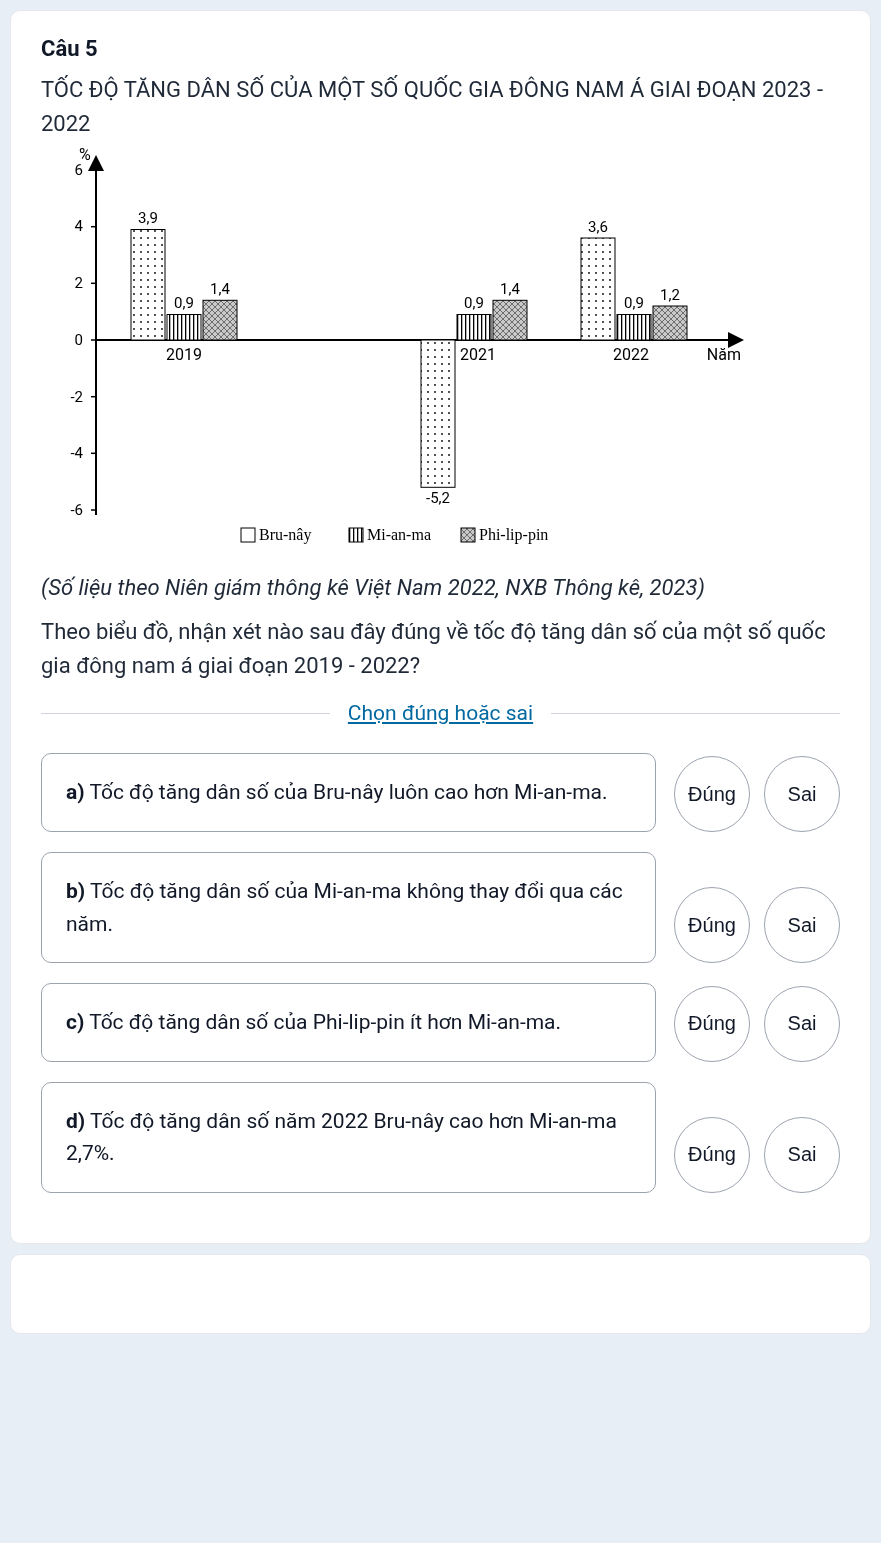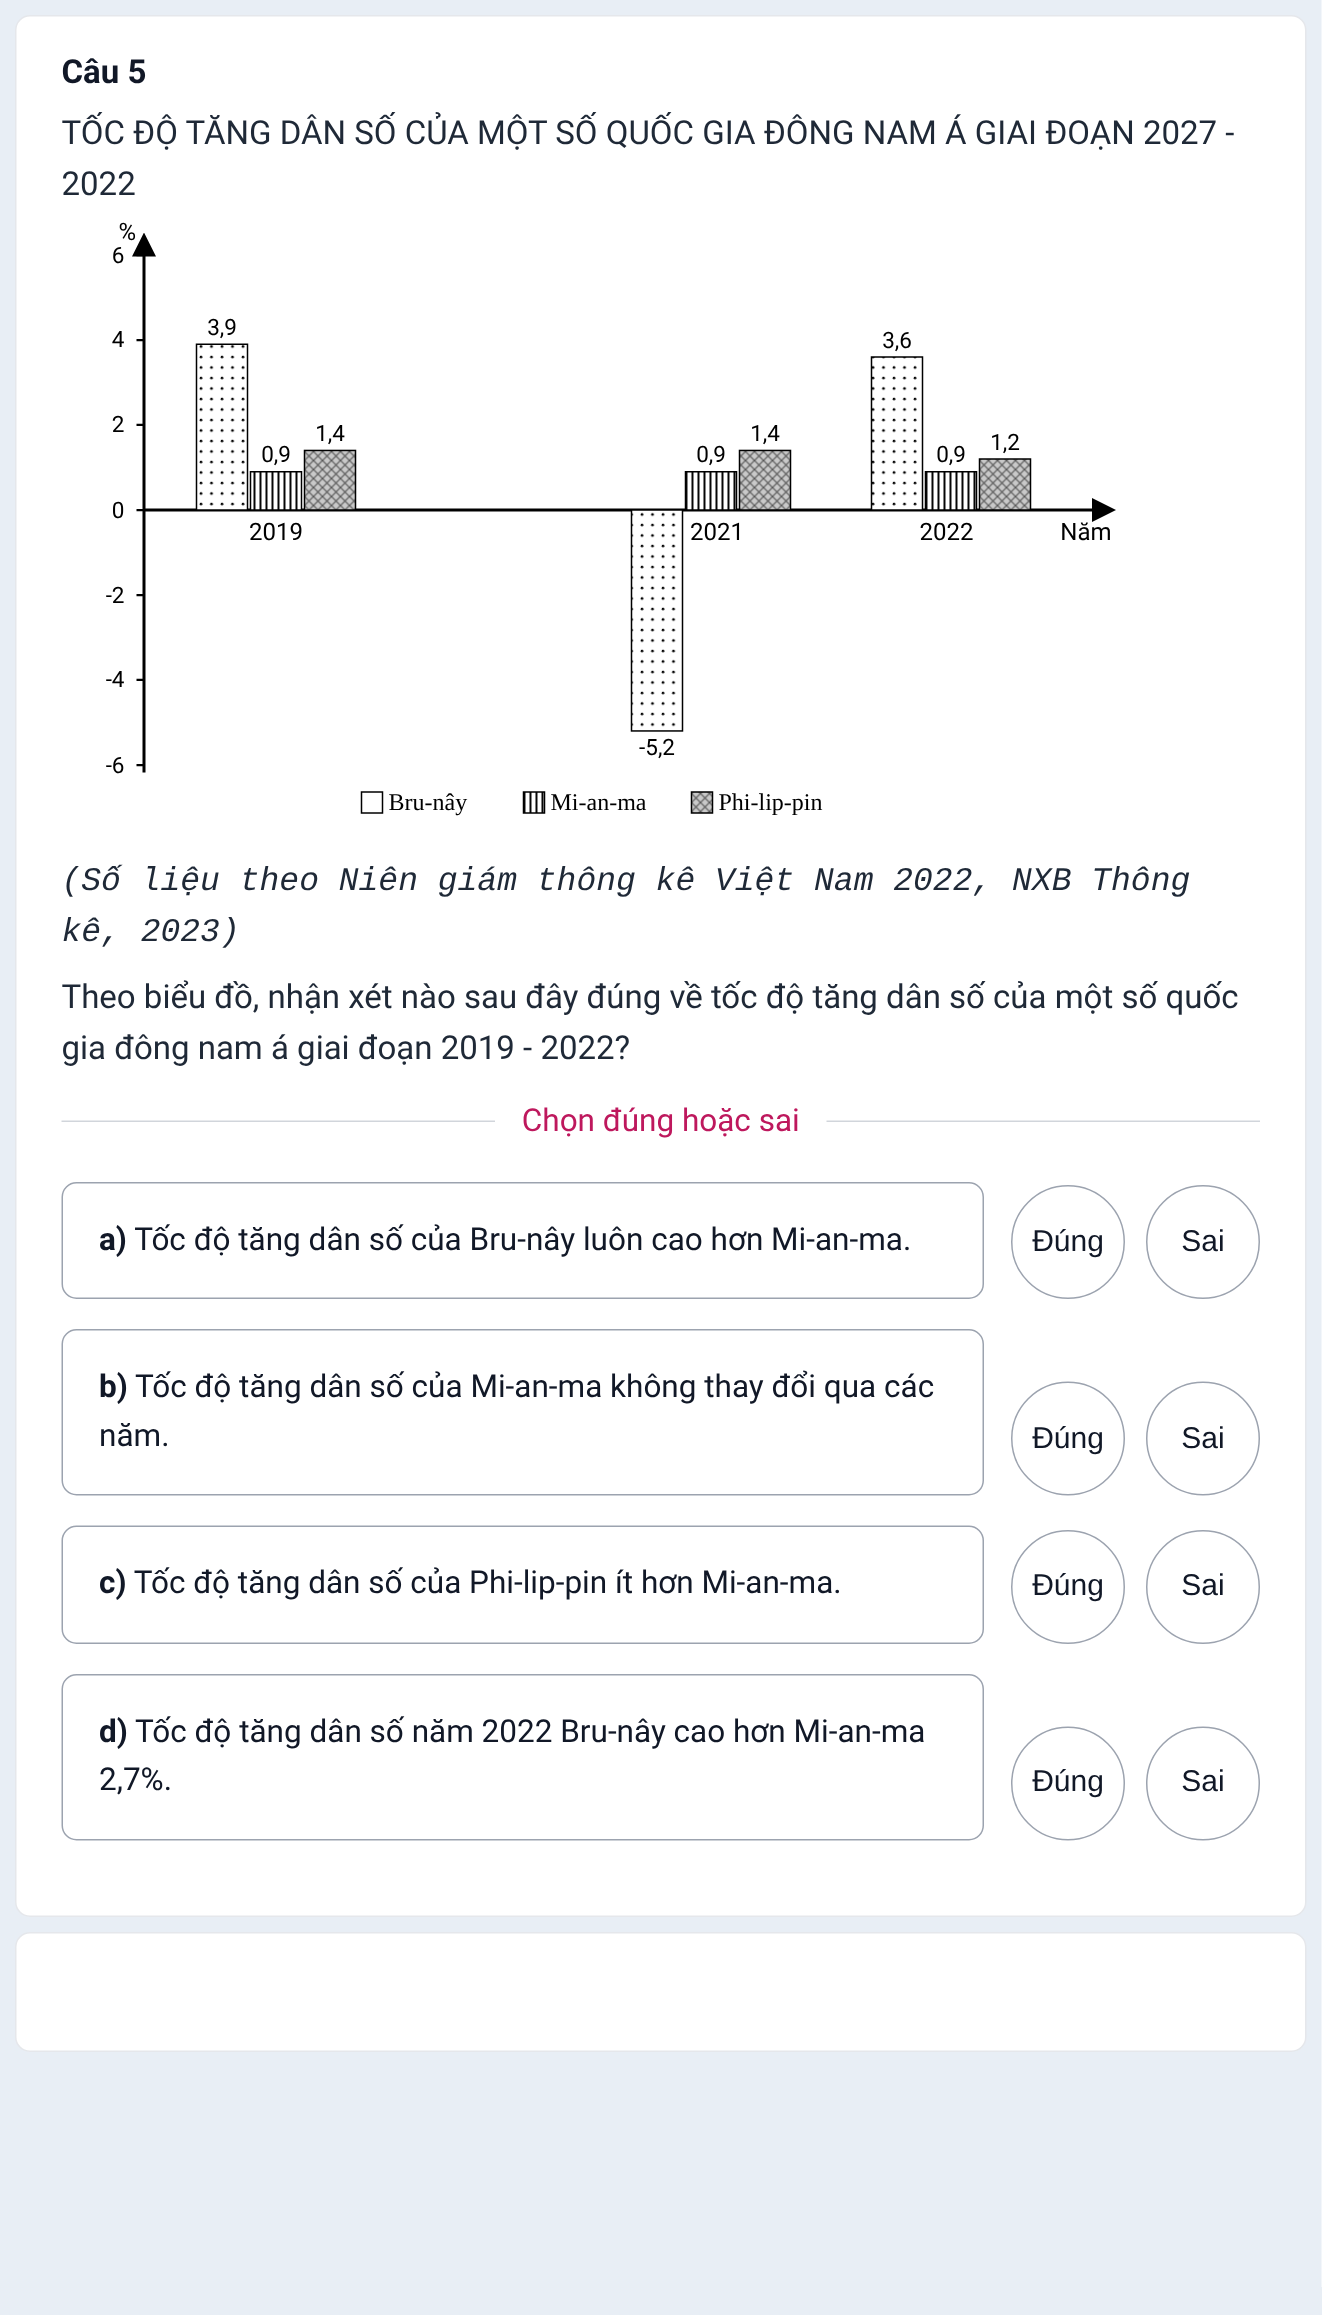--- a/index.html
+++ b/index.html
@@ -21,35 +21,36 @@
   font-weight: 700;
   font-size: 22px;
   margin-bottom: 12px;
   color: #111827;
 }
 .q-intro, .chart-title-text, .q-source, .q-prompt {
   font-size: 22px;
   line-height: 1.55;
 }
 .chart-title-text { margin-bottom: 2px; }
-.q-source { font-style: italic; margin-top: 6px; font-family: Liberation Mono, monospace; }
+.q-source { font-style: italic; margin-top: 6px; }
 .q-prompt { margin-top: 10px; }
 
 .chart-wrap {
   margin-top: 4px;
   margin-bottom: 6px;
 }
 .chart-svg { width: 100%; max-width: 720px; display: block; }
 
 .divider-row {
   display: flex;
   align-items: center;
   margin: 18px 0 28px 0;
-  color: #be185d;
+  color: #0369a1;
   font-size: 21px;
+  text-decoration: underline;
 }
 .divider-row::before, .divider-row::after {
   content: "";
   flex: 1;
   height: 1px;
   background: #d1d5db;
 }
 .divider-row span { padding: 0 18px; }
 
 .option-row {
@@ -103,21 +104,21 @@
 .cat-lbl { font-size: 16px; fill: #000; text-anchor: middle; }
 .axis-lbl { font-size: 16px; fill: #000; }
 .legend-lbl { font-size: 16px; fill: #000; font-family: "Times New Roman", serif; }
 </style>
 </head>
 <body>
 
 <div class="card">
 
   <div class="q-title">Câu 5</div>
-  <div class="chart-title-text">TỐC ĐỘ TĂNG DÂN SỐ CỦA MỘT SỐ QUỐC GIA ĐÔNG NAM Á GIAI ĐOẠN 2027 - 2022</div>
+  <div class="chart-title-text">TỐC ĐỘ TĂNG DÂN SỐ CỦA MỘT SỐ QUỐC GIA ĐÔNG NAM Á GIAI ĐOẠN 2023 - 2022</div>
 
   <div class="chart-wrap">
     <svg class="chart-svg" viewBox="0 0 720 420">
       <defs>
         <pattern id="pat-dots" patternUnits="userSpaceOnUse" width="7" height="7">
           <rect width="7" height="7" fill="#fff"></rect>
           <circle cx="2" cy="2" r="0.9" fill="#000"></circle>
         </pattern>
         <pattern id="pat-lines" patternUnits="userSpaceOnUse" width="4" height="4">
           <rect width="4" height="4" fill="#fff"></rect>

